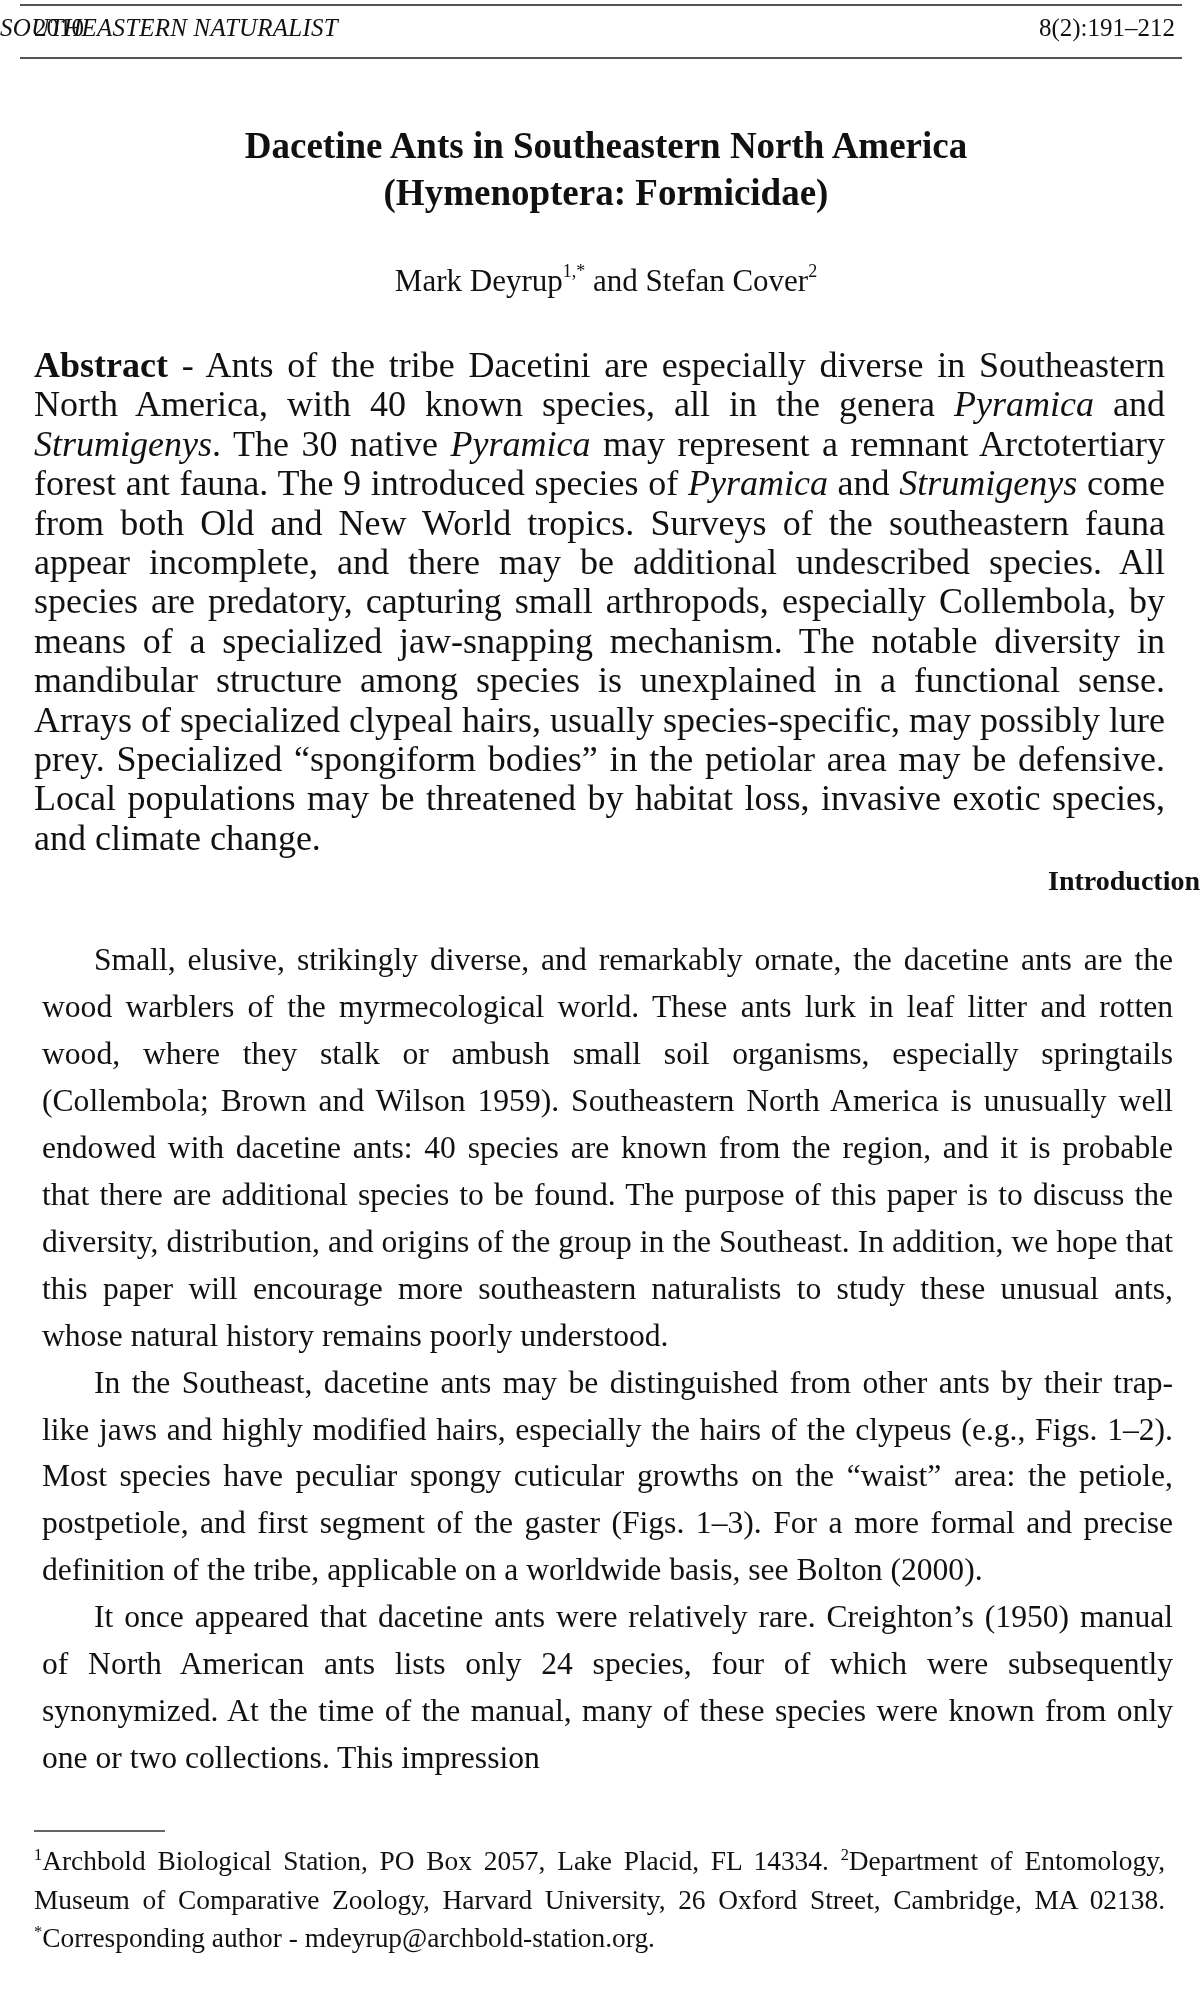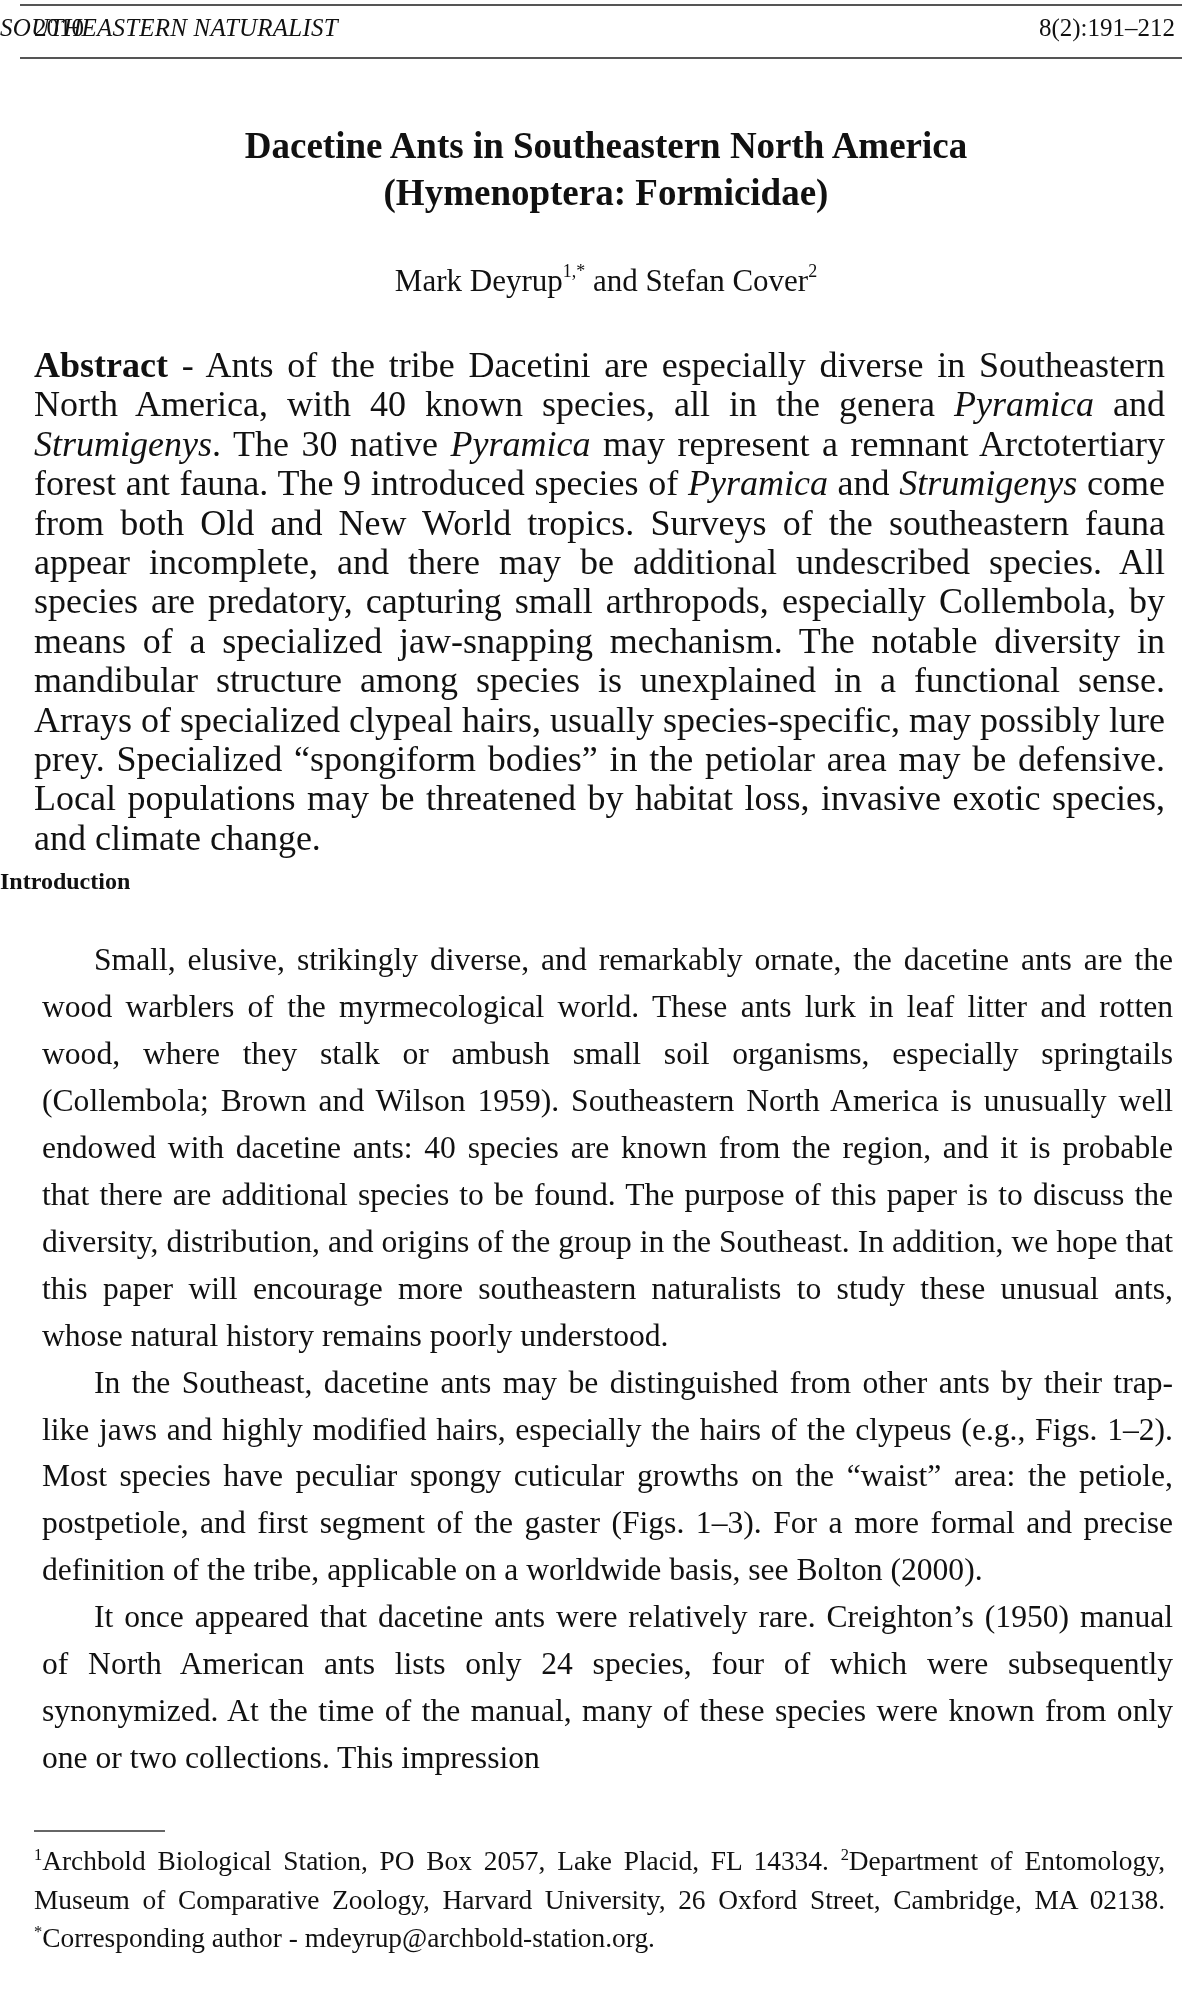--- a/index.html
+++ b/index.html
@@ -19,22 +19,22 @@
   #title-2 { top: 170px; }
   #authors { position: absolute; left: 0; width: 1212px; text-align: center; top: 262px;
              font-size: 31px; line-height: 38px; white-space: nowrap; }
   sup { font-size: 58%; line-height: 0; position: relative; top: -0.15em; vertical-align: super; }
 
   .justify { text-align: justify; text-align-last: auto; }
   #abstract { position: absolute; left: 34px; width: 1131px; top: 346px;
               font-size: 36px; line-height: 39.4px; margin: 0; hyphens: manual; }
   #abstract .label { font-weight: bold; }
 
-  #intro-heading { position: absolute; left: 0; width: 1200px; top: 862px; text-align: left;
-                   font-size: 24px; font-weight: bold; line-height: 38px; }
+  #intro-heading { position: absolute; left: 0; width: 1200px; top: 862px; text-align: right;
+                   font-size: 28px; font-weight: bold; line-height: 38px; }
 
   #body { position: absolute; left: 34px; width: 1131px; top: 929px;
           font-size: 31.6px; line-height: 46.95px; margin: 8px; }
   #body p { margin: 0; text-indent: 52px; }
 
   #fn-rule { position: absolute; left: 34px; width: 131px; top: 1830px; height: 2px; background: #666; }
   #footnotes { position: absolute; left: 34px; width: 1131px; top: 1842px;
                font-size: 27.4px; line-height: 38.7px; margin: 0; }
   .fnsup { font-size: 60%; vertical-align: super; line-height: 0; }
   i { font-style: italic; }

